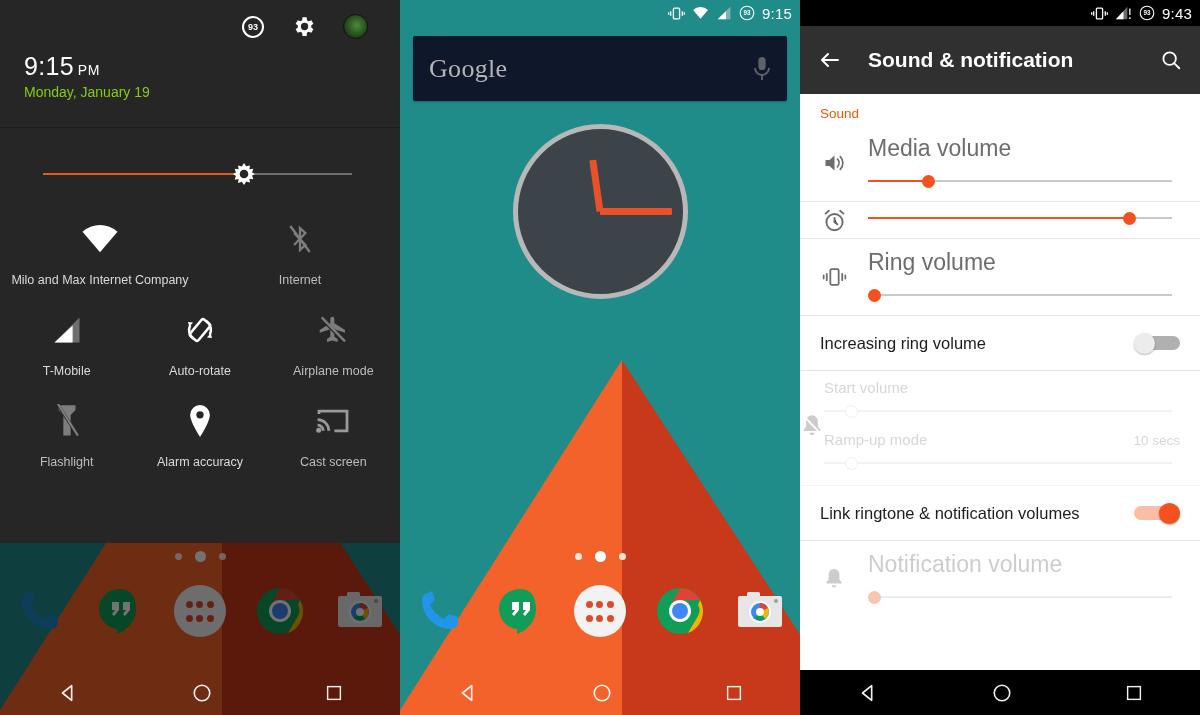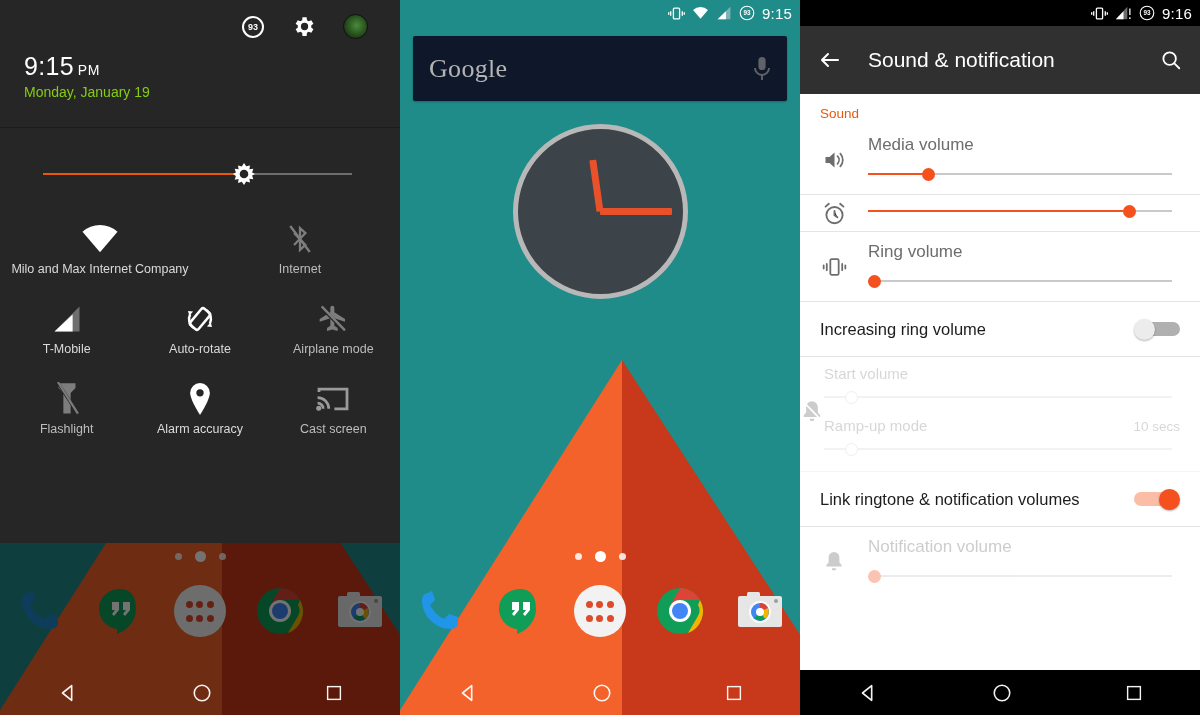--- a/index.html
+++ b/index.html
@@ -107,21 +107,21 @@
   .br-fill { position:absolute; top:15px; left:0; height:2px; background:#e8590c; }
   .br-knob {
     position:absolute; top:4px; width:24px; height:24px; margin-left:-12px;
   }
 
   .tiles { position:absolute; top:218px; left:0; right:0; }
   .tile-row { display:flex; }
   .tile { flex:1; text-align:center; padding:0 4px; }
   .tile .ticon { height:42px; display:flex; align-items:center; justify-content:center; }
   .tile .tlabel {
-    color:#dadada; font-size:12.5px; line-height:1.45;
+    margin-top:11px; color:#dadada; font-size:12.5px; line-height:1.45;
   }
   .tile.dim .tlabel { color:#bdbdbd; }
   .row-a .tile { padding-top:0; }
   .row-b, .row-c { margin-top:20px; }
 
   
   .searchbar {
     position:absolute; top:36px; left:13px; right:13px; height:65px;
     background:#0f172a; border-radius:2px; box-shadow:0 1px 2px rgba(0,0,0,.25);
     display:flex; align-items:center; padding:0 16px; z-index:15;
@@ -145,30 +145,30 @@
   }
   .hand.hour { width:52px; height:7px; margin-top:-3.5px; transform:rotate(-98deg); }
   .hand.minute { width:72px; height:7px; margin-top:-3.5px; transform:rotate(0deg); }
 
   
   .set-status { background:#000; }
   .appbar {
     position:absolute; top:26px; left:0; right:0; height:68px;
     background:#303030; display:flex; align-items:center; padding:0 18px; z-index:30;
   }
-  .appbar .title { color:#fff; font-size:21px; margin-left:26px; flex:1; font-weight:400; }
+  .appbar .title { color:#fff; font-size:21px; margin-left:26px; flex:1; font-weight:700; }
   .set-body {
     position:absolute; top:94px; left:0; right:0; bottom:0;
     background:#fff; overflow:hidden;
   }
   .sec-head { color:#e8590c; font-size:13.5px; padding:12px 20px 4px; font-weight:500; }
   .srow { display:flex; align-items:center; border-bottom:1px solid #e4e4e4; position:relative; }
   .srow .lead { width:68px; display:flex; justify-content:center; align-items:center; flex:none; }
   .srow .body { flex:1; padding:10px 20px 14px 0; }
-  .srow .vlabel { font-size:17px; color:#6d6d6d; margin-bottom:13px; }
+  .srow .vlabel { font-size:23px; color:#6d6d6d; margin-bottom:13px; }
   .slider { position:relative; height:12px; margin-right:8px; }
   .sl-track { position:absolute; top:5px; left:0; right:0; height:2px; background:#c9c9c9; }
   .sl-fill { position:absolute; top:5px; left:0; height:2px; background:#f4511e; }
   .sl-knob {
     position:absolute; top:0; width:13px; height:13px; margin-left:-6.5px;
     border-radius:50%; background:#f4511e;
   }
 
   .trow { display:flex; align-items:center; justify-content:space-between;
           padding:17px 20px; border-bottom:1px solid #e4e4e4; }
@@ -495,21 +495,21 @@
       <svg class="sb-icon" width="17" height="14" viewBox="0 0 26 22">
         <path fill="#6d6d6d" d="M19 1v20H1z"></path>
           <path fill="#fff" d="M13 8.2V21H1z"></path>
         <path stroke="#fff" stroke-width="2" d="M23 4v10"></path>
           <circle cx="23" cy="19" r="1.5" fill="#fff"></circle>
       </svg>
       <svg class="sb-icon" width="16" height="16" viewBox="0 0 24 24">
         <circle cx="12" cy="12" r="10.2" fill="none" stroke="#fff" stroke-width="1.7"></circle>
         <text x="12" y="15.6" font-size="9.5" font-family="Liberation Sans, sans-serif" font-weight="bold" fill="#fff" text-anchor="middle">93</text>
       </svg>
-      <span class="clock">9:16</span>
+      <span class="clock">9:43</span>
     </div>
 
     <div class="appbar">
       <svg width="24" height="24" viewBox="0 0 24 24">
         <path fill="none" stroke="#fff" stroke-width="2" stroke-linecap="round" stroke-linejoin="round" d="M20 12H4M10 6 4 12l6 6"></path>
       </svg>
       <span class="title">Sound &amp; notification</span>
       <svg width="22" height="22" viewBox="0 0 24 24">
         <circle cx="10.5" cy="10.5" r="6.8" fill="none" stroke="#fff" stroke-width="2"></circle>
         <path stroke="#fff" stroke-width="2" stroke-linecap="round" d="M15.6 15.6 21 21"></path>

